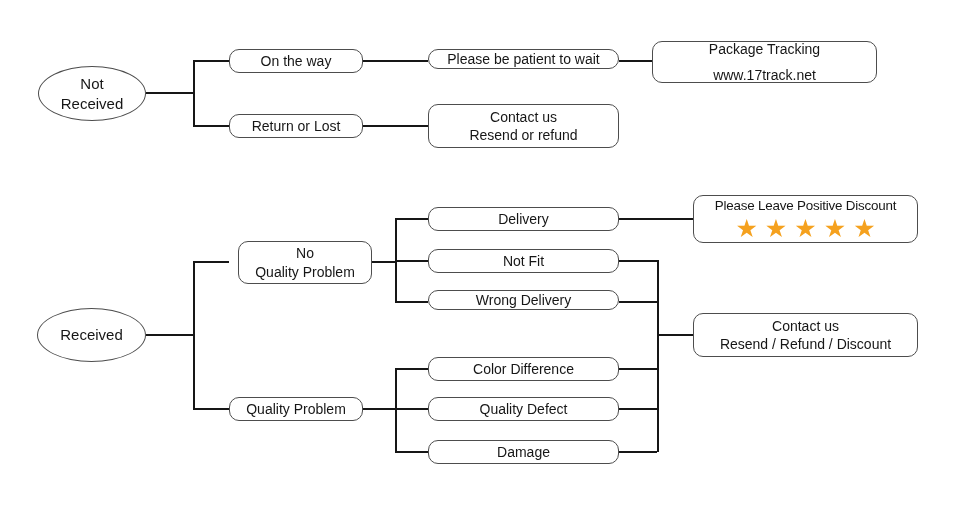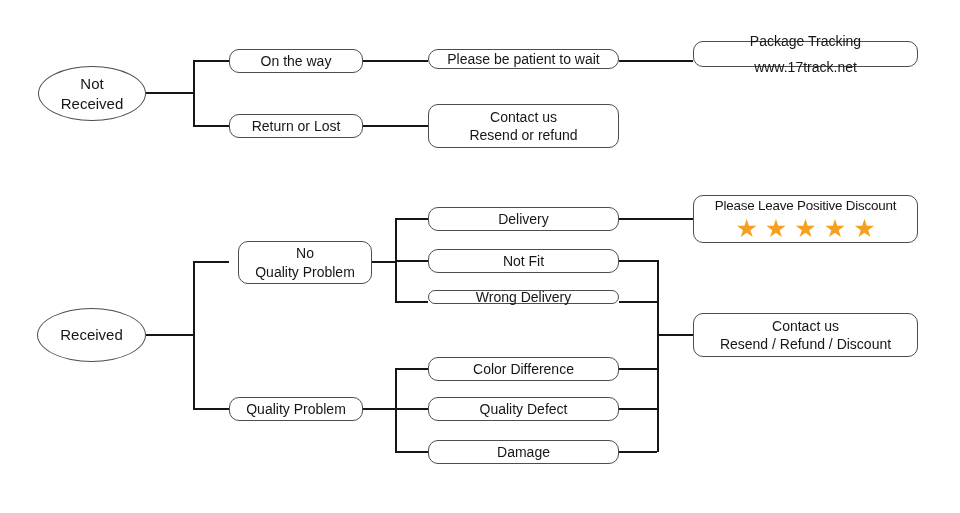--- a/index.html
+++ b/index.html
@@ -57,21 +57,21 @@
   </div>
 
   <div class="node box" style="left:229px; top:114px; width:134px; height:24px;">
     <span>Return or Lost</span>
   </div>
 
   <div class="node box" style="left:428px; top:49px; width:191px; height:20px;">
     <span>Please be patient to wait</span>
   </div>
 
-  <div class="node box two-line" style="left:693px; top:41px; width:225px; height:26px;gap:7px;">
+  <div class="node box two-line" style="left:652px; top:41px; width:225px; height:42px;gap:7px;">
     <span>Package Tracking</span>
     <span>www.17track.net</span>
   </div>
 
   <div class="node box two-line" style="left:428px; top:104px; width:191px; height:44px;">
     <span>Contact us</span>
     <span>Resend or refund</span>
   </div>
 
   <div class="hline" style="left:146px; top:92px;  width:47px;"></div>
@@ -96,21 +96,21 @@
   </div>
 
   <div class="node box" style="left:428px; top:207px; width:191px; height:24px;">
     <span>Delivery</span>
   </div>
 
   <div class="node box" style="left:428px; top:249px; width:191px; height:24px;">
     <span>Not Fit</span>
   </div>
 
-  <div class="node box" style="left:428px; top:290px; width:191px; height:14px;">
+  <div class="node box" style="left:428px; top:290px; width:191px; height:20px;">
     <span>Wrong Delivery</span>
   </div>
 
   <div class="node box" style="left:428px; top:357px; width:191px; height:24px;">
     <span>Color Difference</span>
   </div>
 
   <div class="node box" style="left:428px; top:397px; width:191px; height:24px;">
     <span>Quality Defect</span>
   </div>

